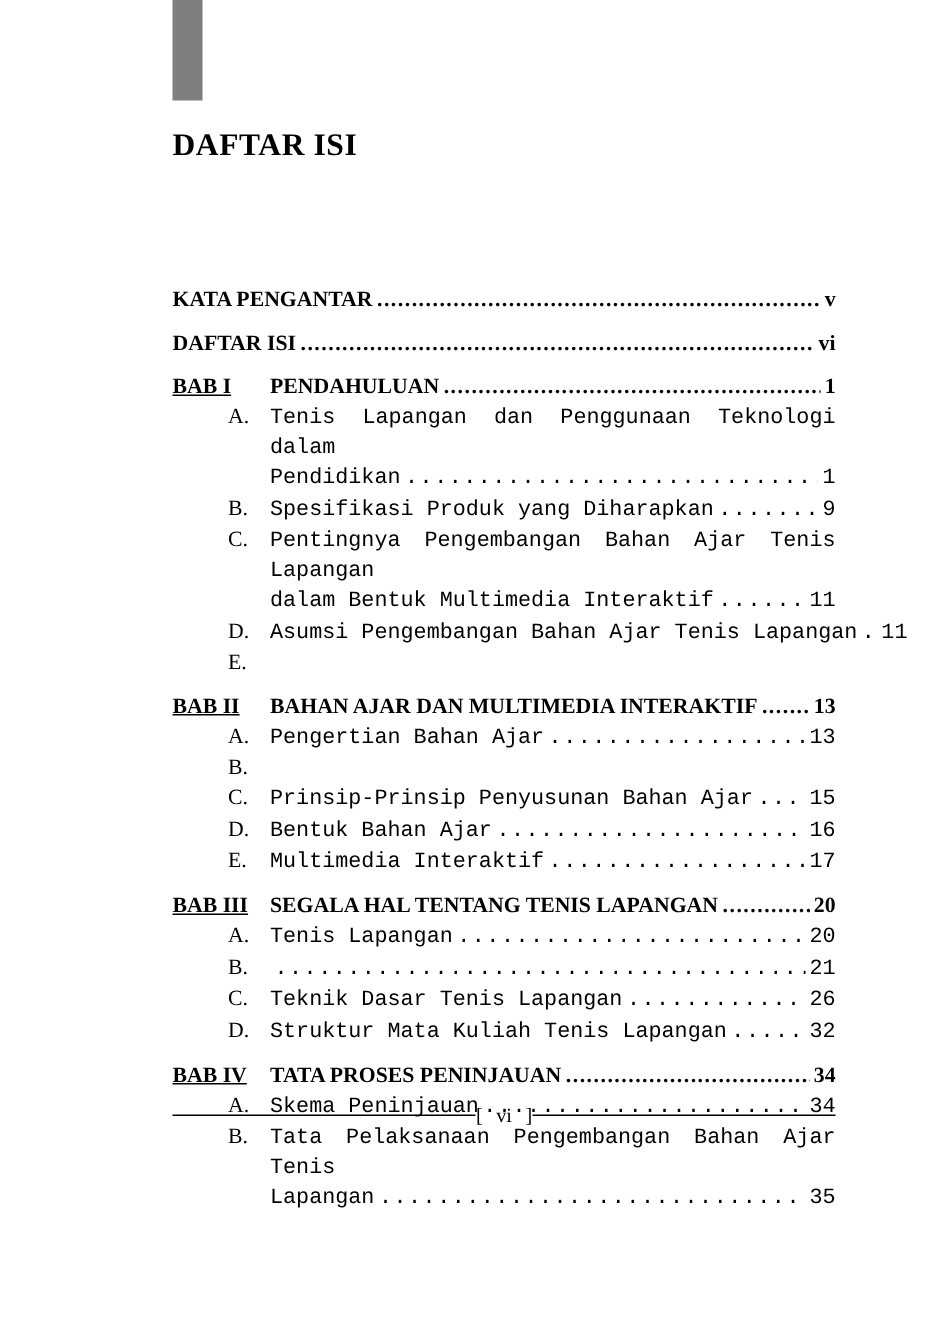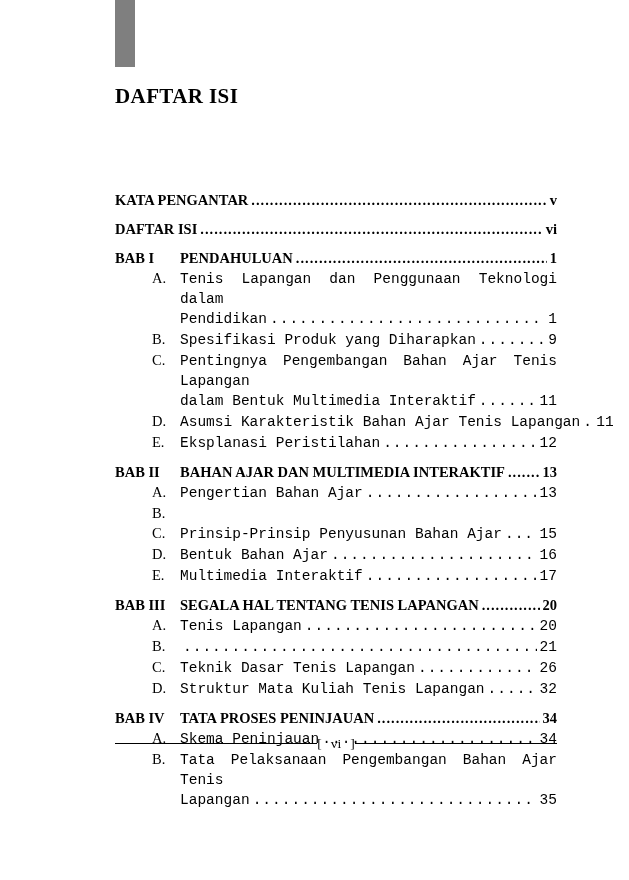--- a/index.html
+++ b/index.html
@@ -36,21 +36,21 @@
   .row, .flexline {
     display: flex;
     align-items: baseline;
   }
   .front-row, .chapter-row {
     font-weight: bold;
     margin-top: 9px;
   }
   .toc > :first-child { margin-top: 0; justify-content: flex-end; }
   .lbl, .ch-title, .txt { white-space: nowrap; flex: none; }
-  .ch-num { width: 65px; flex: none; }
+  .ch-num { width: 65px; flex: none; text-decoration: underline; }
   .dots {
     flex: 1 1 auto;
     min-width: 10px;
     overflow: hidden;
     white-space: nowrap;
     margin-left: 3px;
   }
   .dots::after {
     content: "..................................................................................................................................";
     letter-spacing: 1px;
@@ -136,35 +136,28 @@
           <span class="txt">dalam Bentuk Multimedia Interaktif</span>
           <span class="dots"></span>
           <span class="pg">11</span>
         </div>
       </div>
     </div>
     <div class="sub-row">
       <span class="letter">D.</span>
       <div class="sub-body">
         <div class="flexline">
-          <span class="txt">Asumsi Karakteristik Bahan Ajar Tenis Lapangan</span>
+          <span class="txt">Asumsi Pengembangan Bahan Ajar Tenis Lapangan</span>
           <span class="dots"></span>
           <span class="pg">11</span>
         </div>
       </div>
     </div>
     <div class="sub-row">
       <span class="letter">E.</span>
-      <div class="sub-body">
-        <div class="flexline">
-          <span class="txt">Eksplanasi Peristilahan</span>
-          <span class="dots"></span>
-          <span class="pg">12</span>
-        </div>
-      </div>
     </div>
     <div class="row chapter-row">
       <span class="ch-num">BAB II</span>
       <span class="ch-title">BAHAN AJAR DAN MULTIMEDIA INTERAKTIF</span>
       <span class="dots"></span>
       <span class="pg">13</span>
     </div>
     <div class="sub-row">
       <span class="letter">A.</span>
       <div class="sub-body">

